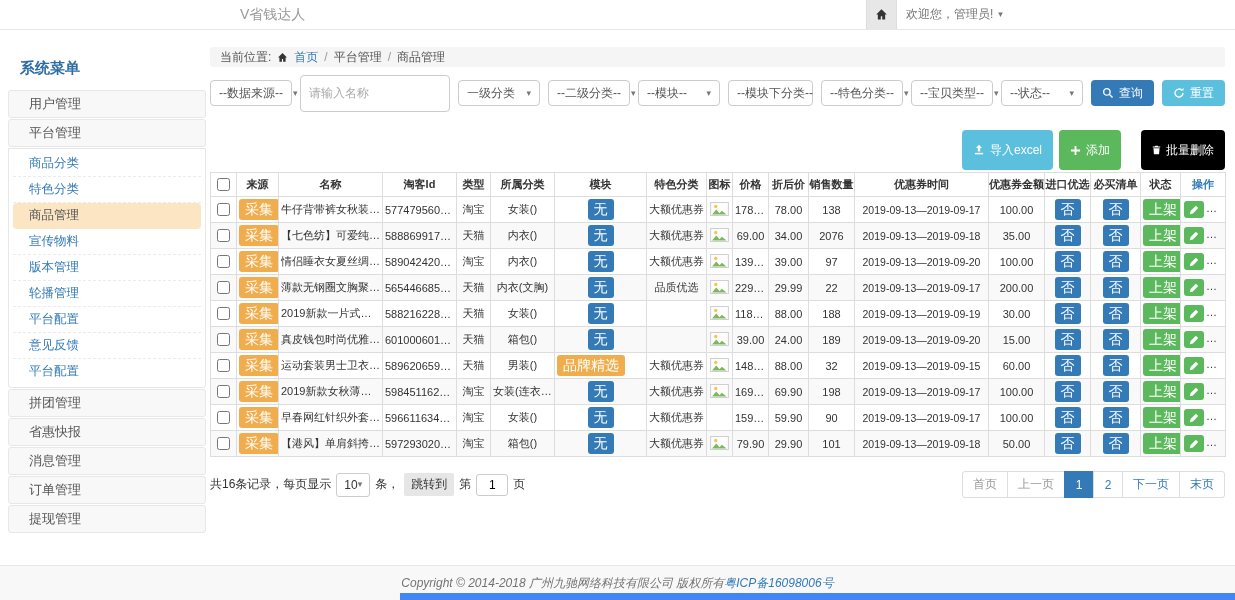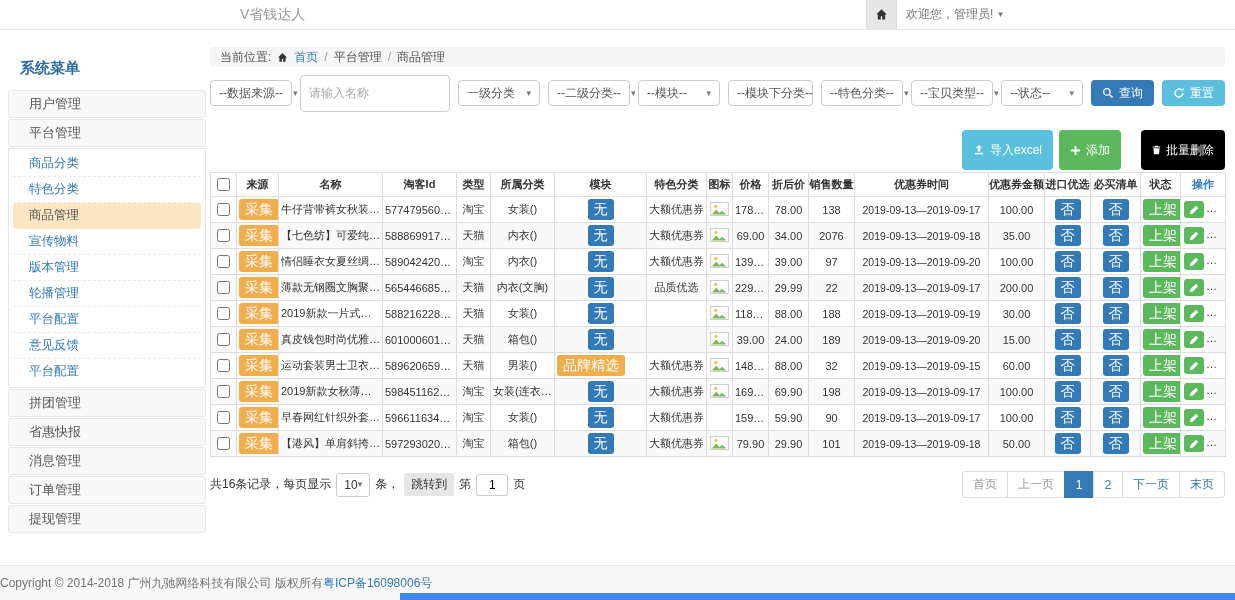--- a/index.html
+++ b/index.html
@@ -71,21 +71,21 @@
   .jump-chip { background:#e6e6e6; padding:3px 7px; border-radius:2px; color:#333; cursor:pointer; }
   .page-input { width:32px; height:22px; border:1px solid #ccc; border-radius:3px; text-align:center; font-size:12px; }
   .pg-right { display:flex; }
   .pg-btn { min-width:30px; padding:4px 10px; border:1px solid #ddd; background:#fff; color:#337ab7; font-size:12px; cursor:pointer; margin-left:-1px; text-align:center; }
   .pg-btn:first-child { border-radius:3px 0 0 3px; margin-left:0; }
   .pg-btn:last-child { border-radius:0 3px 3px 0; }
   .pg-btn.muted { color:#999; }
   .pg-btn.active { background:#337ab7; border-color:#337ab7; color:#fff; }
   
   .footer { position:absolute; left:0; right:0; top:565px; height:35px; background:#f8f8f8; border-top:1px solid #e7e7e7;
-    font-size:12px; color:#737373; line-height:34px; z-index:5; }
+    text-align:center; font-size:12px; color:#737373; line-height:34px; z-index:5;font-style:italic; }
   .footer .icp { color:#337ab7; cursor:pointer; text-decoration:none; }
   .bottom-strip { position:absolute; left:400px; right:0; bottom:0; height:7px; background:#4285f4; z-index:6; }
   input[type="checkbox"] { width:13px; height:13px; vertical-align:middle; cursor:pointer; }
 </style>
 </head>
 <body>
 
 <div class="topbar">
   <div class="brand">V省钱达人</div>
   <div class="home-btn">

